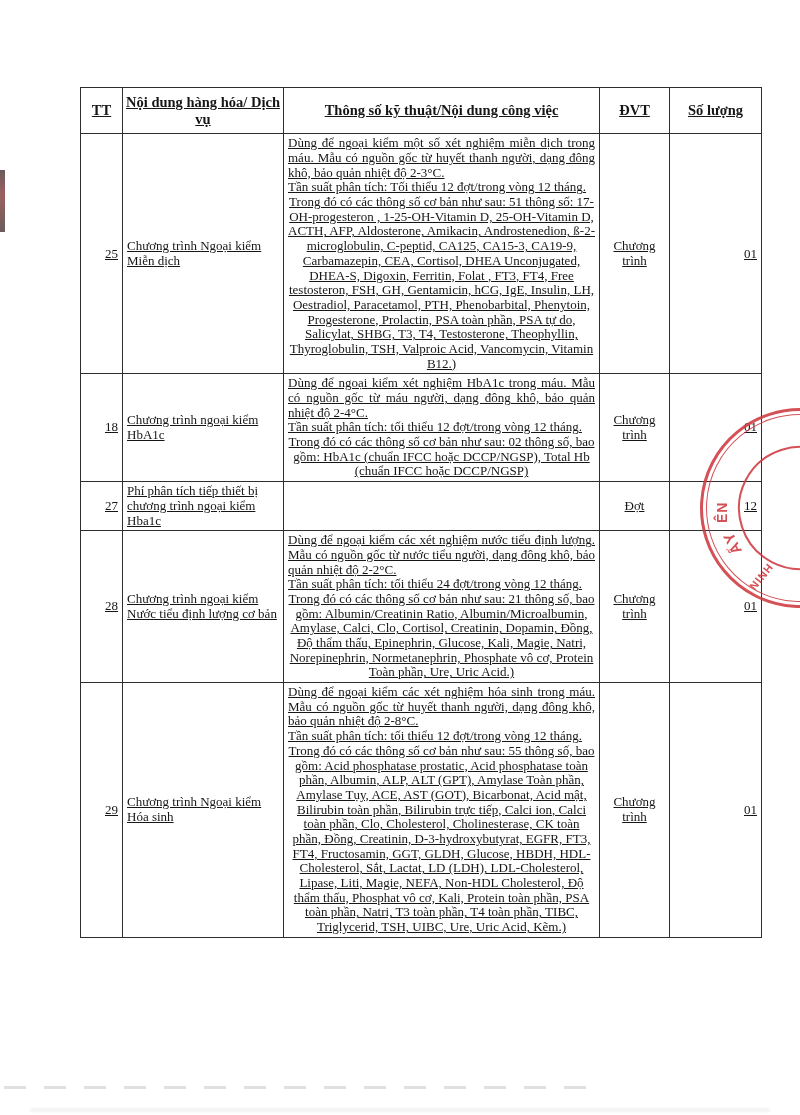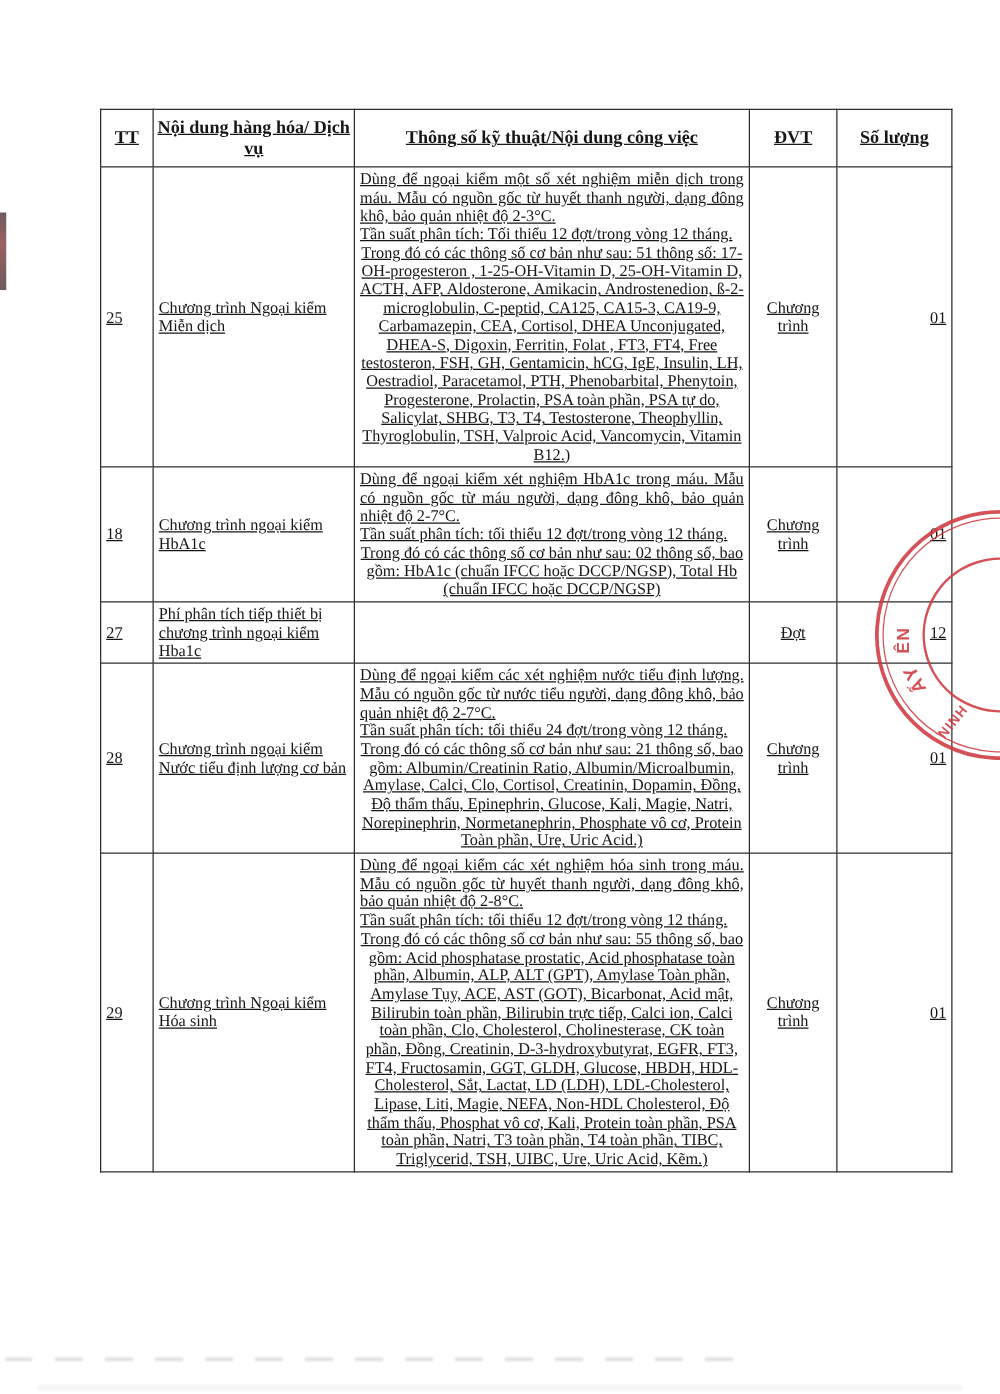--- a/index.html
+++ b/index.html
@@ -28,21 +28,21 @@
     font-size:13px;
     line-height:1.13;
     vertical-align:middle;
     padding:2px 4px;
     word-wrap:break-word;
   }
   table.doc th{
     font-size:14.5px;font-weight:bold;text-align:center;
     padding:6px 3px;line-height:1.15;
   }
-  td.tt{text-align:left;font-size:13.5px;}
+  td.tt{text-align:right;font-size:13.5px;}
   td.item{padding:4px 4px 4px 7px;}
   td.spec{vertical-align:top;padding:1px 5px 2px 6px;}
   td.dvt{text-align:center;}
   td.qty{text-align:right;font-size:13.5px;}
   .spec-par{text-align:center;}
   .spec-par.just{text-align:justify;}
   
   .stamp{
     position:absolute;top:408px;right:-100px;width:200px;height:200px;
     transform:rotate(-18deg);
@@ -114,41 +114,41 @@
             <div class="spec-par">Trong đó có các thông số cơ bản như sau: 51 thông số: 17-OH-progesteron , 1-25-OH-Vitamin D, 25-OH-Vitamin D, ACTH, AFP, Aldosterone, Amikacin, Androstenedion, ß-2-microglobulin, C-peptid, CA125, CA15-3, CA19-9, Carbamazepin, CEA, Cortisol, DHEA Unconjugated, DHEA-S, Digoxin, Ferritin, Folat , FT3, FT4, Free testosteron, FSH, GH, Gentamicin, hCG, IgE, Insulin, LH, Oestradiol, Paracetamol, PTH, Phenobarbital, Phenytoin, Progesterone, Prolactin, PSA toàn phần, PSA tự do, Salicylat, SHBG, T3, T4, Testosterone, Theophyllin, Thyroglobulin, TSH, Valproic Acid, Vancomycin, Vitamin B12.)</div>
           </td>
       <td class="dvt">Chương trình</td>
       <td class="qty">01</td>
     </tr>
 
     <tr>
       <td class="tt">18</td>
       <td class="item">Chương trình ngoại kiểm HbA1c</td>
       <td class="spec">
-            <div class="spec-par just">Dùng để ngoại kiểm xét nghiệm HbA1c trong máu. Mẫu có nguồn gốc từ máu người, dạng đông khô, bảo quản nhiệt độ 2-7°C.</div>
+            <div class="spec-par just">Dùng để ngoại kiểm xét nghiệm HbA1c trong máu. Mẫu có nguồn gốc từ máu người, dạng đông khô, bảo quản nhiệt độ 2-4°C.</div>
             <div class="spec-par just">Tần suất phân tích: tối thiểu 12 đợt/trong vòng 12 tháng.</div>
             <div class="spec-par">Trong đó có các thông số cơ bản như sau: 02 thông số, bao gồm: HbA1c (chuẩn IFCC hoặc DCCP/NGSP), Total Hb (chuẩn IFCC hoặc DCCP/NGSP)</div>
           </td>
       <td class="dvt">Chương trình</td>
       <td class="qty">01</td>
     </tr>
 
     <tr>
       <td class="tt">27</td>
       <td class="item">Phí phân tích tiếp thiết bị chương trình ngoại kiểm Hba1c</td>
       <td class="spec"></td>
       <td class="dvt">Đợt</td>
       <td class="qty">12</td>
     </tr>
 
     <tr>
       <td class="tt">28</td>
       <td class="item">Chương trình ngoại kiểm Nước tiểu định lượng cơ bản</td>
       <td class="spec">
-            <div class="spec-par just">Dùng để ngoại kiểm các xét nghiệm nước tiểu định lượng. Mẫu có nguồn gốc từ nước tiểu người, dạng đông khô, bảo quản nhiệt độ 2-7°C.</div>
+            <div class="spec-par just">Dùng để ngoại kiểm các xét nghiệm nước tiểu định lượng. Mẫu có nguồn gốc từ nước tiểu người, dạng đông khô, bảo quản nhiệt độ 2-2°C.</div>
             <div class="spec-par just">Tần suất phân tích: tối thiểu 24 đợt/trong vòng 12 tháng.</div>
             <div class="spec-par">Trong đó có các thông số cơ bản như sau: 21 thông số, bao gồm: Albumin/Creatinin Ratio, Albumin/Microalbumin, Amylase, Calci, Clo, Cortisol, Creatinin, Dopamin, Đồng, Độ thẩm thấu, Epinephrin, Glucose, Kali, Magie, Natri, Norepinephrin, Normetanephrin, Phosphate vô cơ, Protein Toàn phần, Ure, Uric Acid.)</div>
           </td>
       <td class="dvt">Chương trình</td>
       <td class="qty">01</td>
     </tr>
 
     <tr>
       <td class="tt">29</td>
       <td class="item">Chương trình Ngoại kiểm Hóa sinh</td>

